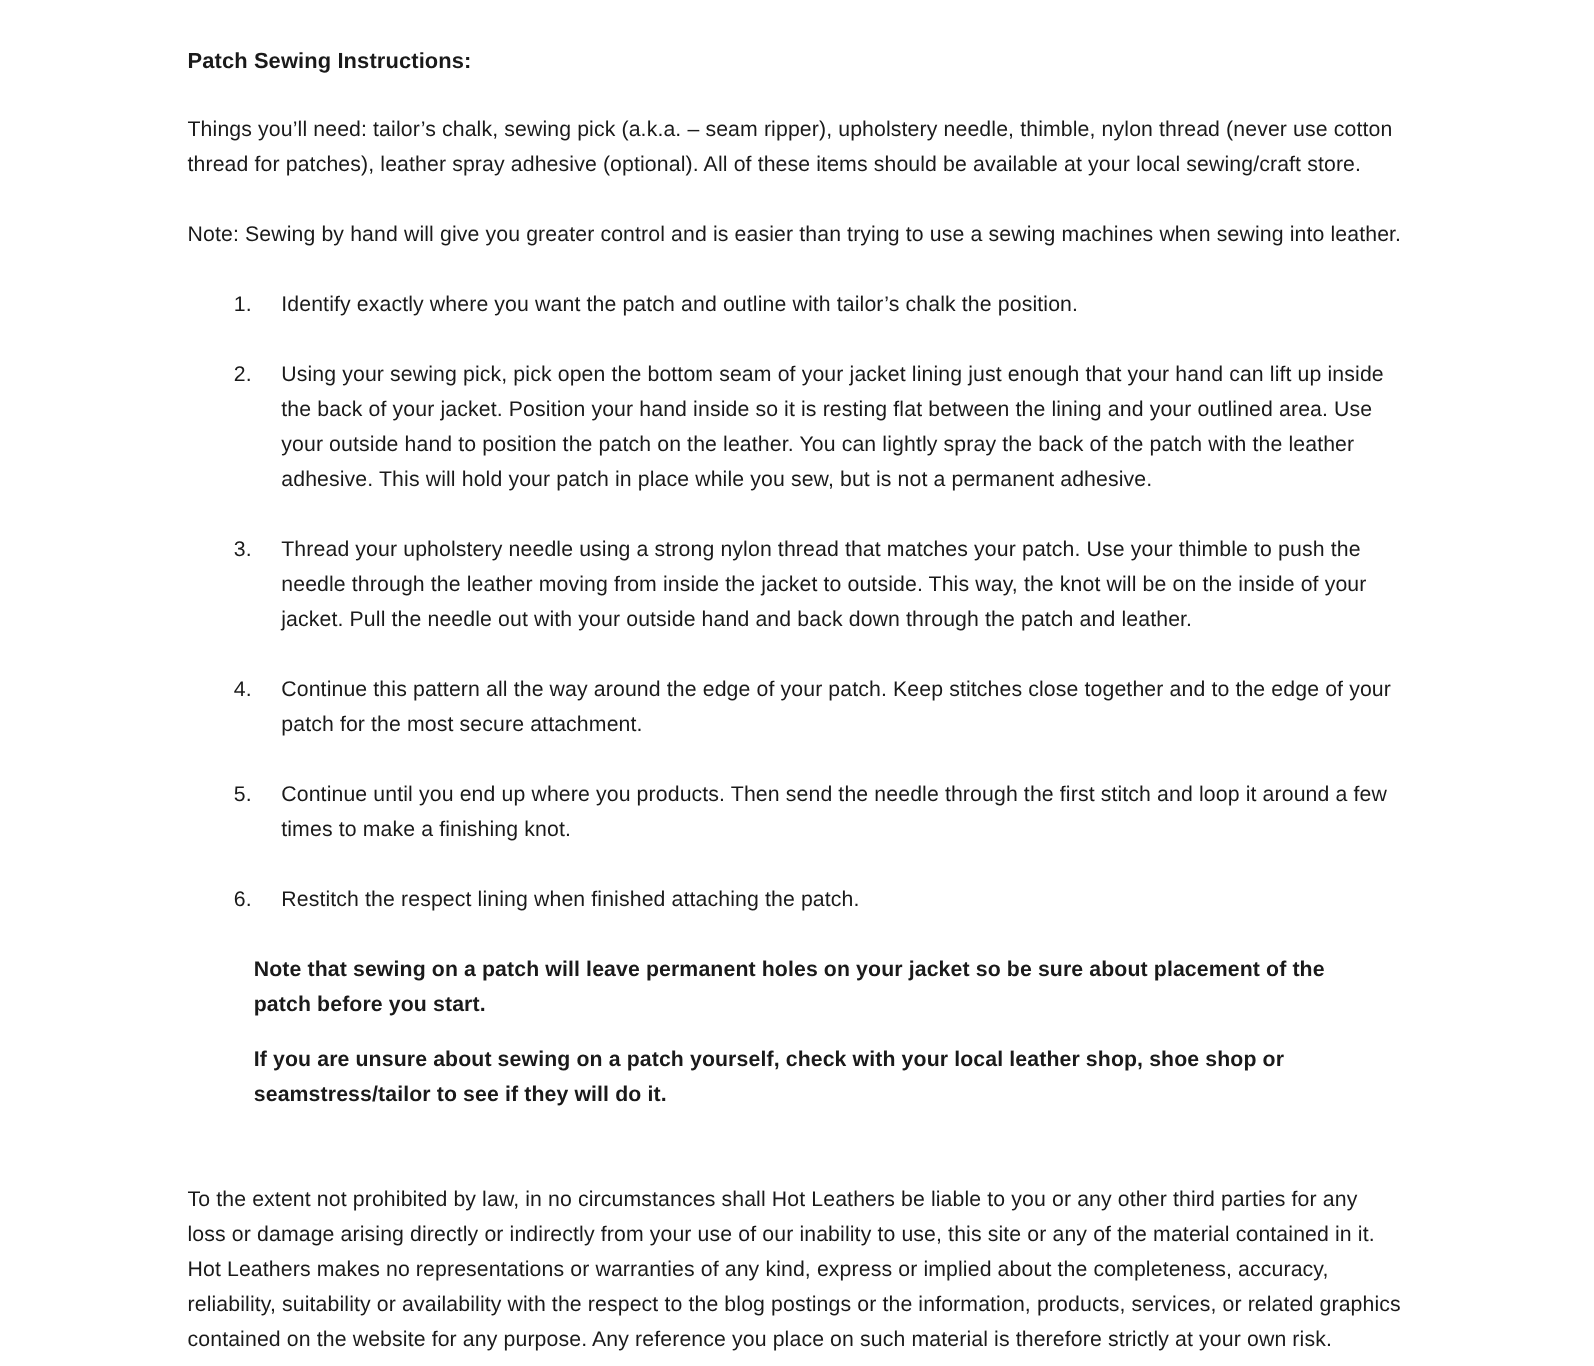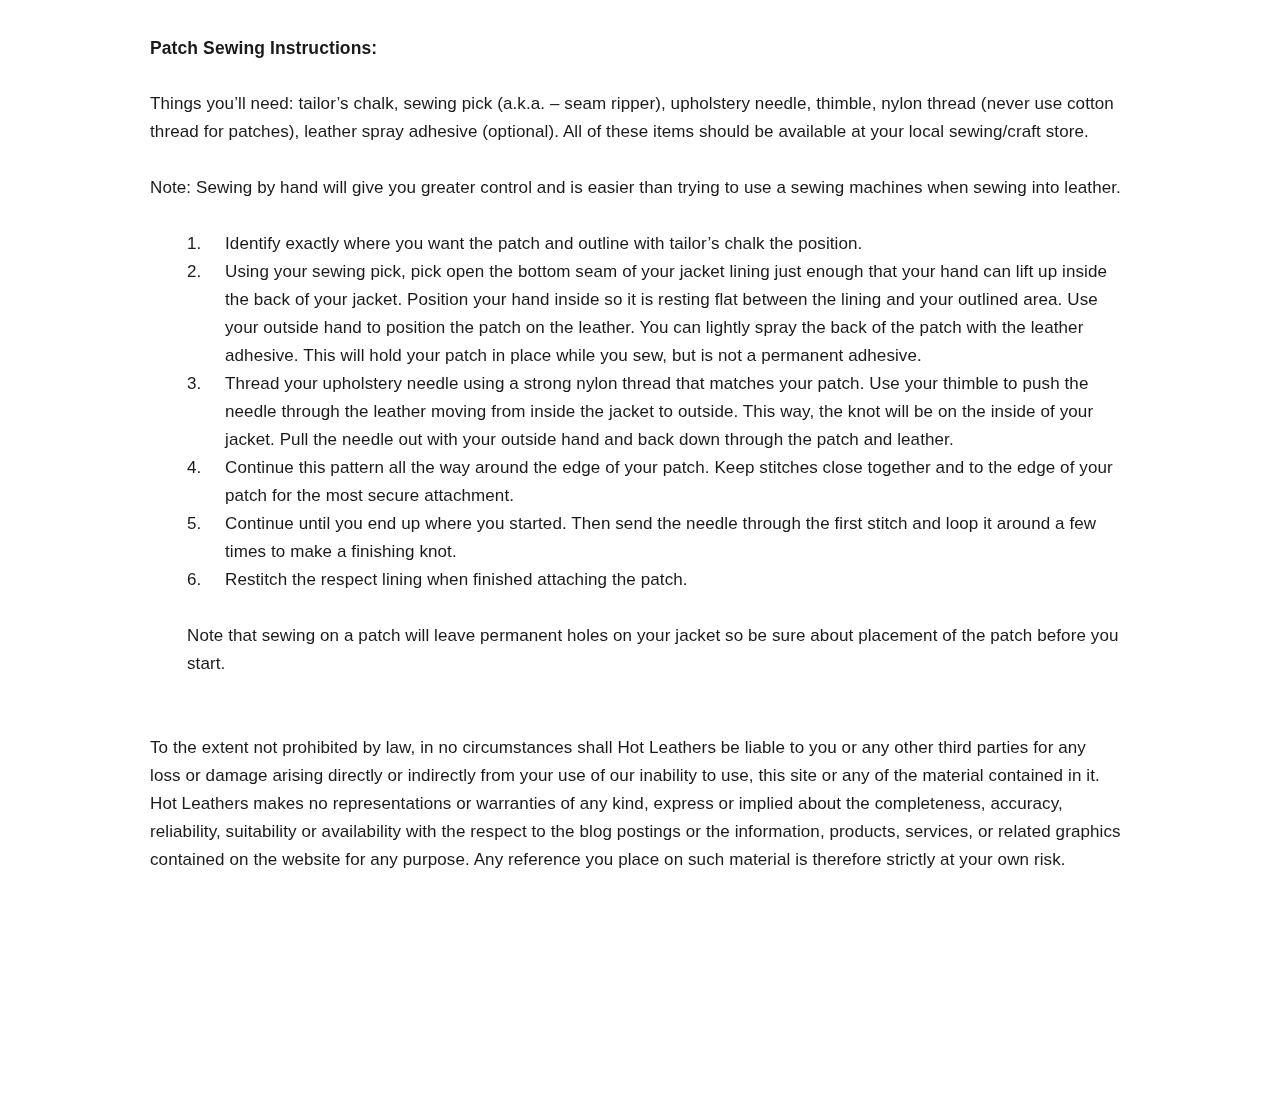--- a/index.html
+++ b/index.html
@@ -36,32 +36,34 @@
   .steps {
     list-style: none;
     margin: 0 0 28px 0;
     padding: 0;
     counter-reset: step;
   }
   .steps li {
     position: relative;
     padding-left: 75px;
     counter-increment: step;
+    margin-top: 28px;
   }
   .steps li::before {
     content: counter(step) ".";
     position: absolute;
     left: 37px;
     top: 0;
   }
   .notes {
     margin-left: 37px;
   }
   .notes p {
-    margin: 0;
+    margin: 16px;
+    font-weight: bold;
   }
   .disclaimer {
     margin: 56px 4px 0 0;
   }
 </style>
 </head>
 <body>
 
 <div class="page">
   <div class="content">
@@ -70,24 +72,25 @@
 
     <p class="para">Things you’ll need: tailor’s chalk, sewing pick (a.k.a. – seam ripper), upholstery needle, thimble, nylon thread (never use cotton thread for patches), leather spray adhesive (optional). All of these items should be available at your local sewing/craft store.</p>
 
     <p class="para">Note: Sewing by hand will give you greater control and is easier than trying to use a sewing machines when sewing into leather.</p>
 
     <ol class="steps">
       <li>Identify exactly where you want the patch and outline with tailor’s chalk the position.</li>
       <li>Using your sewing pick, pick open the bottom seam of your jacket lining just enough that your hand can lift up inside the back of your jacket. Position your hand inside so it is resting flat between the lining and your outlined area. Use your outside hand to position the patch on the leather. You can lightly spray the back of the patch with the leather adhesive. This will hold your patch in place while you sew, but is not a permanent adhesive.</li>
       <li>Thread your upholstery needle using a strong nylon thread that matches your patch. Use your thimble to push the needle through the leather moving from inside the jacket to outside. This way, the knot will be on the inside of your jacket. Pull the needle out with your outside hand and back down through the patch and leather.</li>
       <li>Continue this pattern all the way around  the edge of your patch. Keep stitches close together and to the edge of your patch for the most secure attachment.</li>
-      <li>Continue until you end up where you started. Then send the needle through the first stitch and loop it around a few times to make a finishing knot.</li>
+      <li>Continue until you end up where you products. Then send the needle through the first stitch and loop it around a few times to make a finishing knot.</li>
       <li>Restitch the respect lining when finished attaching the patch.</li>
     </ol>
 
     <div class="notes">
       <p>Note that sewing on a patch will leave permanent holes on your jacket so be sure about placement of the patch before you start.</p>
+      <p>If you are unsure about sewing on a patch yourself, check with your local leather shop, shoe shop or seamstress/tailor to see if they will do it.</p>
     </div>
 
     <p class="disclaimer">To the extent not prohibited by law, in no circumstances shall Hot Leathers be liable to you or any other third parties for any loss or damage arising directly or indirectly from your use of our inability to use, this site or any of the material contained in it. Hot Leathers makes no representations or warranties of any kind, express or implied about the completeness, accuracy, reliability, suitability or availability with the respect to the blog postings or the information, products, services, or related graphics contained on the website for any purpose. Any reference you place on such material is therefore strictly at your own risk.</p>
 
   </div>
 </div>
 
 </body></html>

